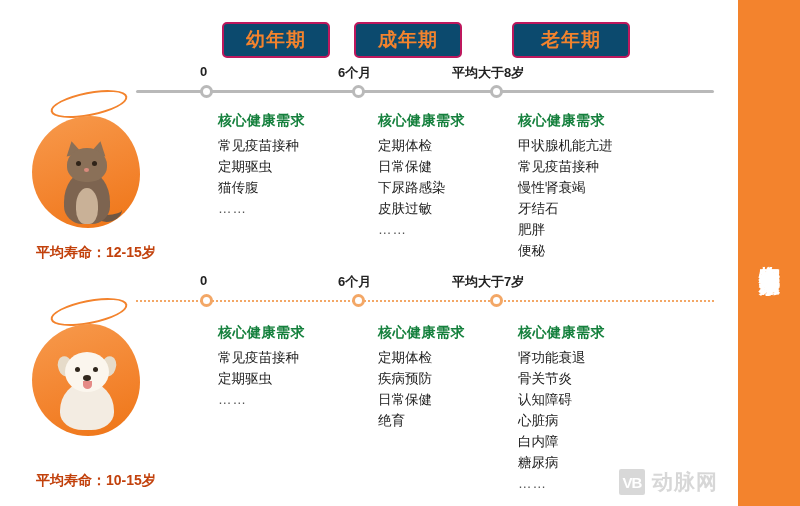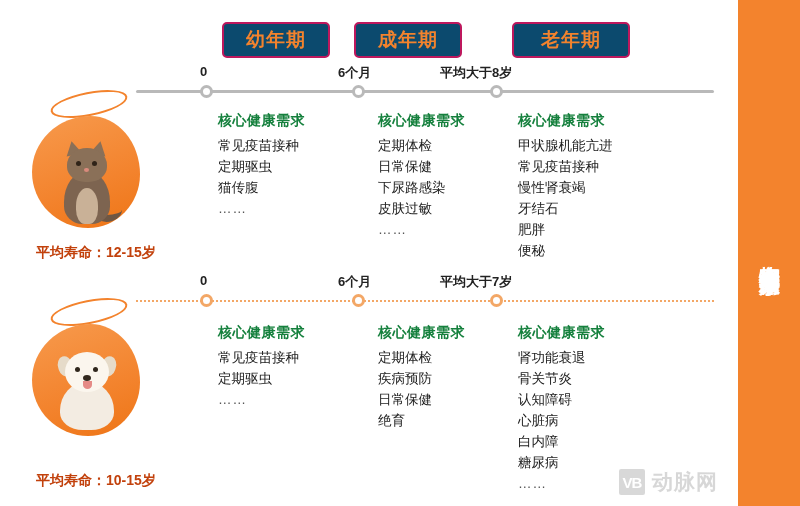--- a/index.html
+++ b/index.html
@@ -107,21 +107,21 @@
     position: absolute;
     font-size: 13px;
     font-weight: bold;
     color: #222222;
     white-space: nowrap;
   }
   .row-cat .tick-label { top: 2px; }
   .row-dog .tick-label { top: 1px; }
   .tick-1 { left: 200px; }
   .tick-2 { left: 338px; }
-  .tick-3 { left: 440px; }
+  .tick-3 { left: 452px; }
 
   
   .needs {
     position: absolute;
     width: 150px;
   }
   .row-cat .needs { top: 50px; }
   .row-dog .needs { top: 52px; }
   .needs-1 { left: 218px; }
   .needs-2 { left: 378px; }

